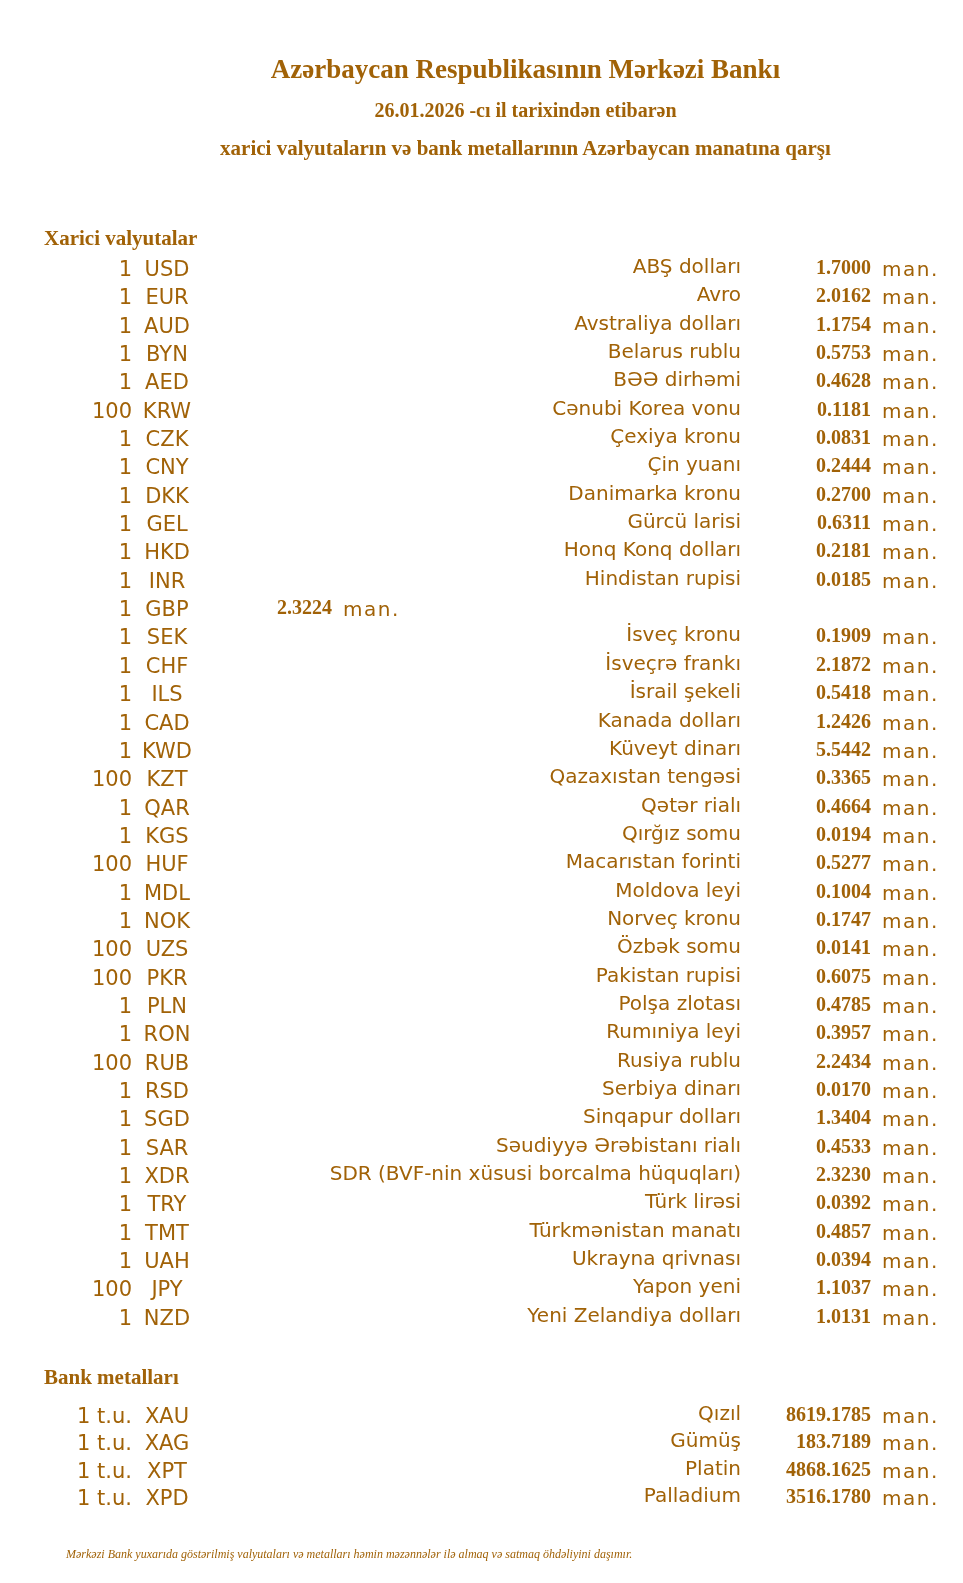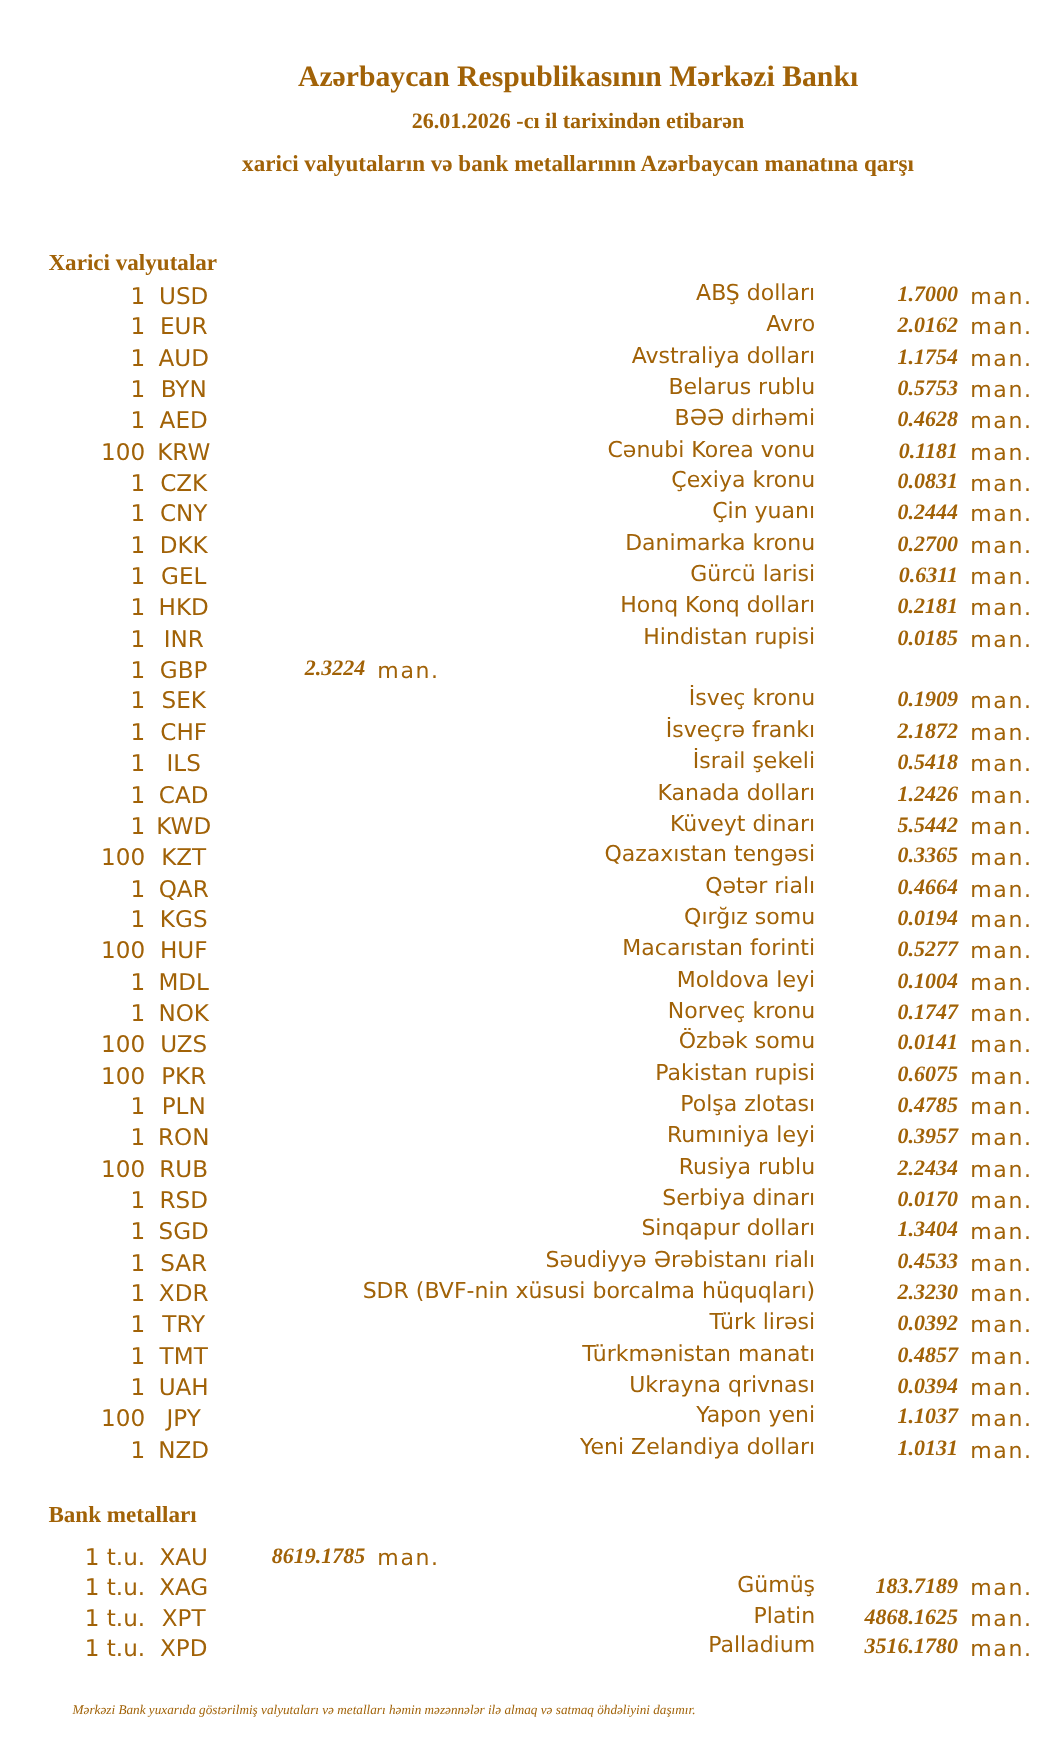--- a/index.html
+++ b/index.html
@@ -71,21 +71,20 @@
     text-align: right;
     font-size: 20px;
     white-space: nowrap;
     position: relative;
     top: -3px;
   }
   .cell-rate {
     width: 130px;
     text-align: right;
     font-family: "Liberation Serif", serif;
-    font-style: italic;
     font-weight: bold;
     font-size: 20px;
     white-space: nowrap;
     position: relative;
     top: -2px;
   }
   .cell-unit {
     width: 136px;
     text-align: left;
     padding-left: 11px;
@@ -420,20 +419,21 @@
       </div>
     </div>
 
   <div class="section-heading heading-metals">Bank metalları</div>
 
   <div class="rate-table metals-table">
 
       <div class="row">
         <span class="cell-qty">1 t.u.</span>
         <span class="cell-code">XAU</span>
+        <span class="cell-name">Qızıl</span>
         <span class="cell-rate">8619.1785</span>
         <span class="cell-unit">man.</span>
       </div>
 
       <div class="row">
         <span class="cell-qty">1 t.u.</span>
         <span class="cell-code">XAG</span>
         <span class="cell-name">Gümüş</span>
         <span class="cell-rate">183.7189</span>
         <span class="cell-unit">man.</span>

